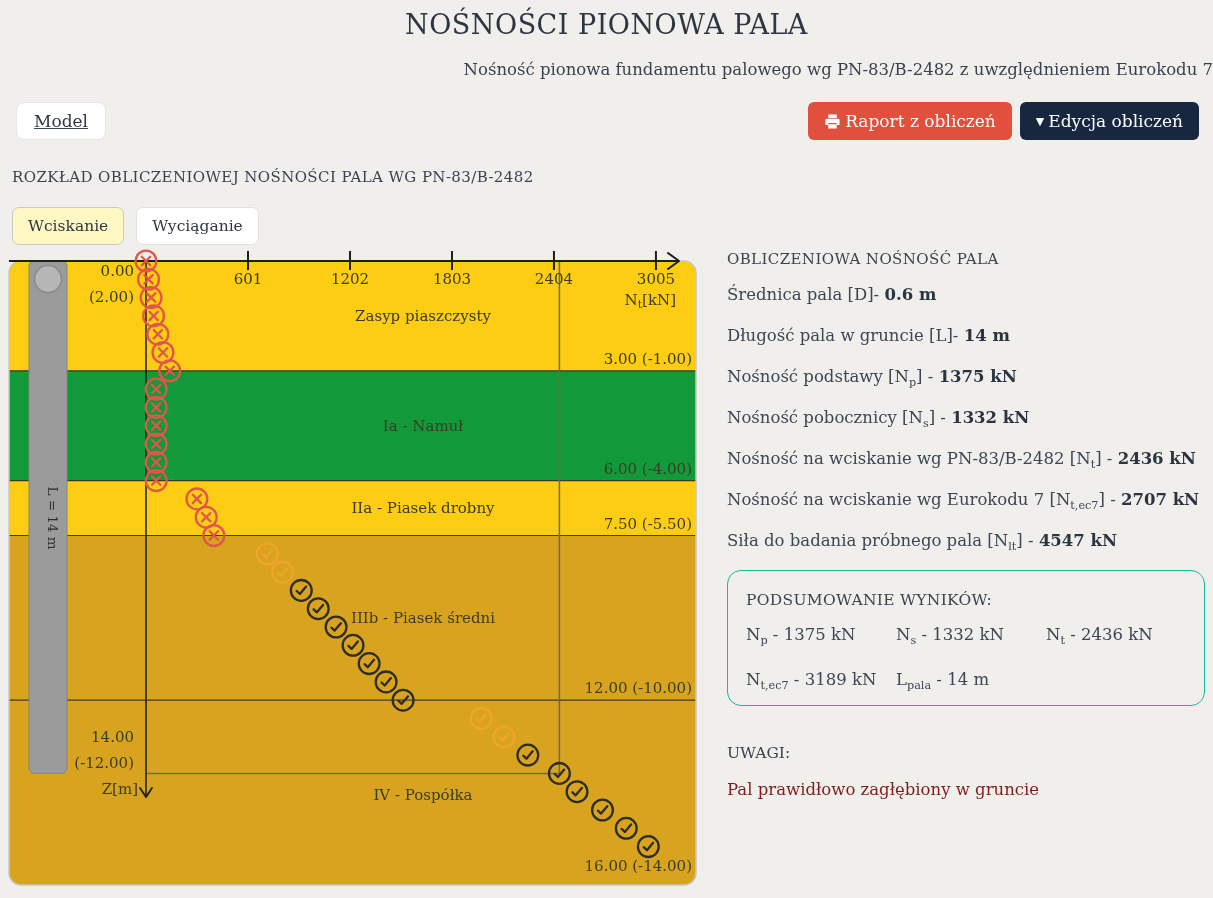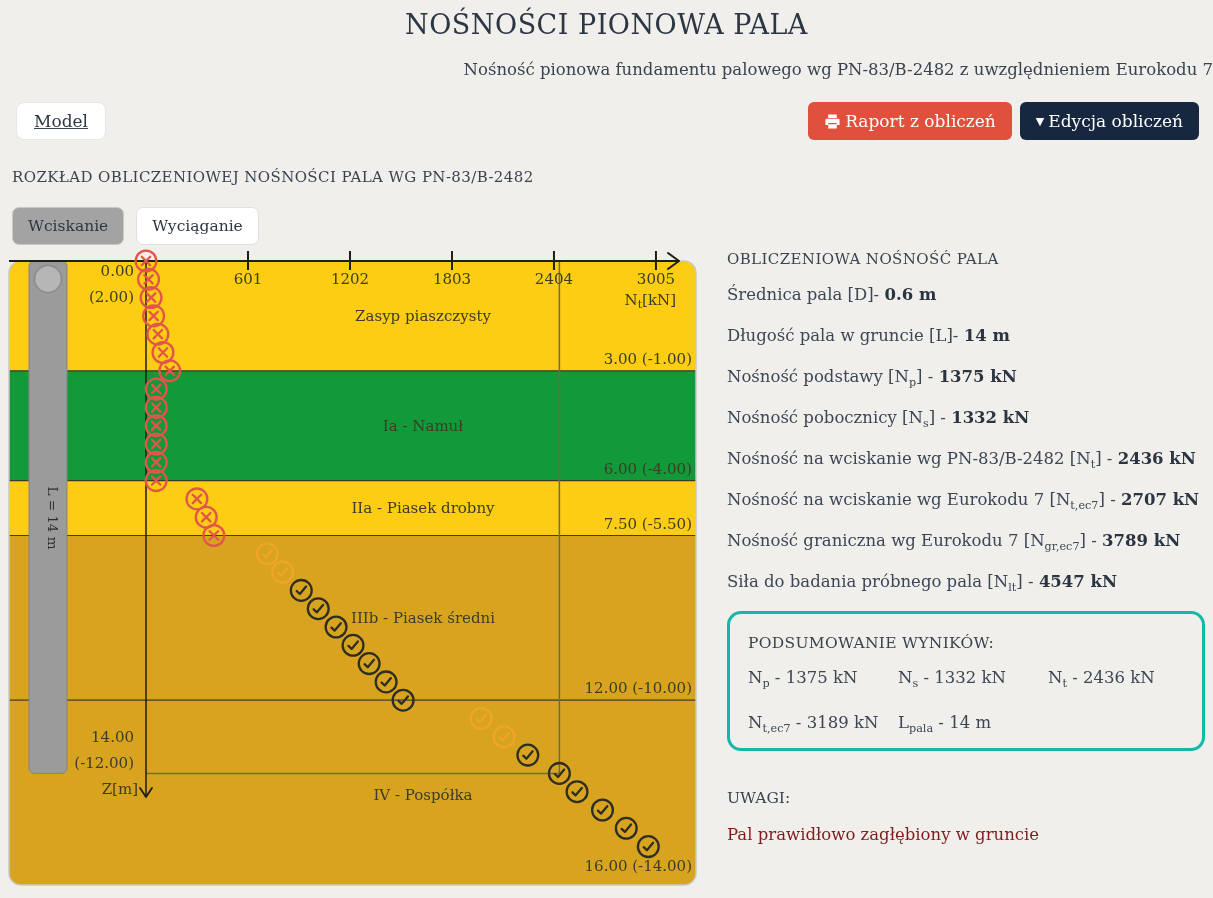--- a/index.html
+++ b/index.html
@@ -38,31 +38,31 @@
   }
   .btn .caret { font-size:11px; line-height:1; }
   .section-heading {
     position:absolute; top:168px; left:12px;
     font-size:15px; color:#39434f; letter-spacing:0.4px;
   }
   .mode-tabs { position:absolute; top:207px; left:12px; display:flex; gap:12px; }
   .mode-tab {
     font-family:inherit; font-size:15.5px; color:#2d3743;
     padding:8px 15px; border-radius:7px; cursor:pointer;
-    background:#a3a3a3; border:1px solid #c9c9c7; height:38px;
+    background:#fef9c3; border:1px solid #c9c9c7; height:38px;
   }
   .mode-tab.active { background:#ffffff; border-color:#e0e0de; }
   .chart-card { position:absolute; left:8px; top:248px; width:689px; height:646px; }
   .results { position:absolute; left:727px; top:250px; width:478px; }
   .results-heading { font-size:15px; font-weight:400; color:#39434f; letter-spacing:0.4px; margin-bottom:15px; }
   .rrow { font-size:16.5px; line-height:24px; margin-bottom:17px; color:#3c4654; }
   .rrow b, .sitem b { color:#2b3542; }
   sub { font-size:68%; line-height:0; }
   .summary-box {
-    margin-top:17px; border:3px solid #14b8a6; border-radius:14px;
+    margin-top:17px; border:1px solid #14b8a6; border-radius:14px;
     padding:20px 18px 16px 18px; width:478px;
   }
   .summary-title { font-size:15.5px; letter-spacing:0.3px; color:#39434f; }
   .summary-grid {
     margin-top:16px; display:grid; grid-template-columns:150px 150px auto;
     row-gap:26px; font-size:16.5px;
   }
   .notes-heading { margin-top:38px; font-size:15.5px; color:#39434f; }
   .notes-text { margin-top:18px; font-size:16.5px; color:#7f1d1d; }
   svg text { font-family:"DejaVu Serif","Liberation Serif",serif; }
@@ -241,21 +241,20 @@
 
 <div class="results">
   <div class="results-heading">OBLICZENIOWA NOŚNOŚĆ PALA</div>
   <div id="result-rows">
       <div class="rrow"><span>Średnica pala [D]- </span><b>0.6 m</b></div>
       <div class="rrow"><span>Długość pala w gruncie [L]- </span><b>14 m</b></div>
       <div class="rrow"><span>Nośność podstawy [N</span><sub>p</sub><span>] - </span><b>1375 kN</b></div>
       <div class="rrow"><span>Nośność pobocznicy [N</span><sub>s</sub><span>] - </span><b>1332 kN</b></div>
       <div class="rrow"><span>Nośność na wciskanie wg PN-83/B-2482 [N</span><sub>t</sub><span>] - </span><b>2436 kN</b></div>
       <div class="rrow"><span>Nośność na wciskanie wg Eurokodu 7 [N</span><sub>t,ec7</sub><span>] - </span><b>2707 kN</b></div>
-      <div class="rrow"><span>Nośność graniczna wg Eurokodu 7 [N</span><sub>gr,ec7</sub><span>] - </span><b>3789 kN</b></div>
       <div class="rrow"><span>Siła do badania próbnego pala [N</span><sub>lt</sub><span>] - </span><b>4547 kN</b></div>
     </div>
   <div class="summary-box">
     <div class="summary-title">PODSUMOWANIE WYNIKÓW:</div>
     <div class="summary-grid" id="summary-grid">
         <div class="sitem"><span>N</span><sub>p</sub><span> - 1375 kN</span></div>
         <div class="sitem"><span>N</span><sub>s</sub><span> - 1332 kN</span></div>
         <div class="sitem"><span>N</span><sub>t</sub><span> - 2436 kN</span></div>
         <div class="sitem"><span>N</span><sub>t,ec7</sub><span> - 3189 kN</span></div>
         <div class="sitem"><span>L</span><sub>pala</sub><span> - 14 m</span></div>

